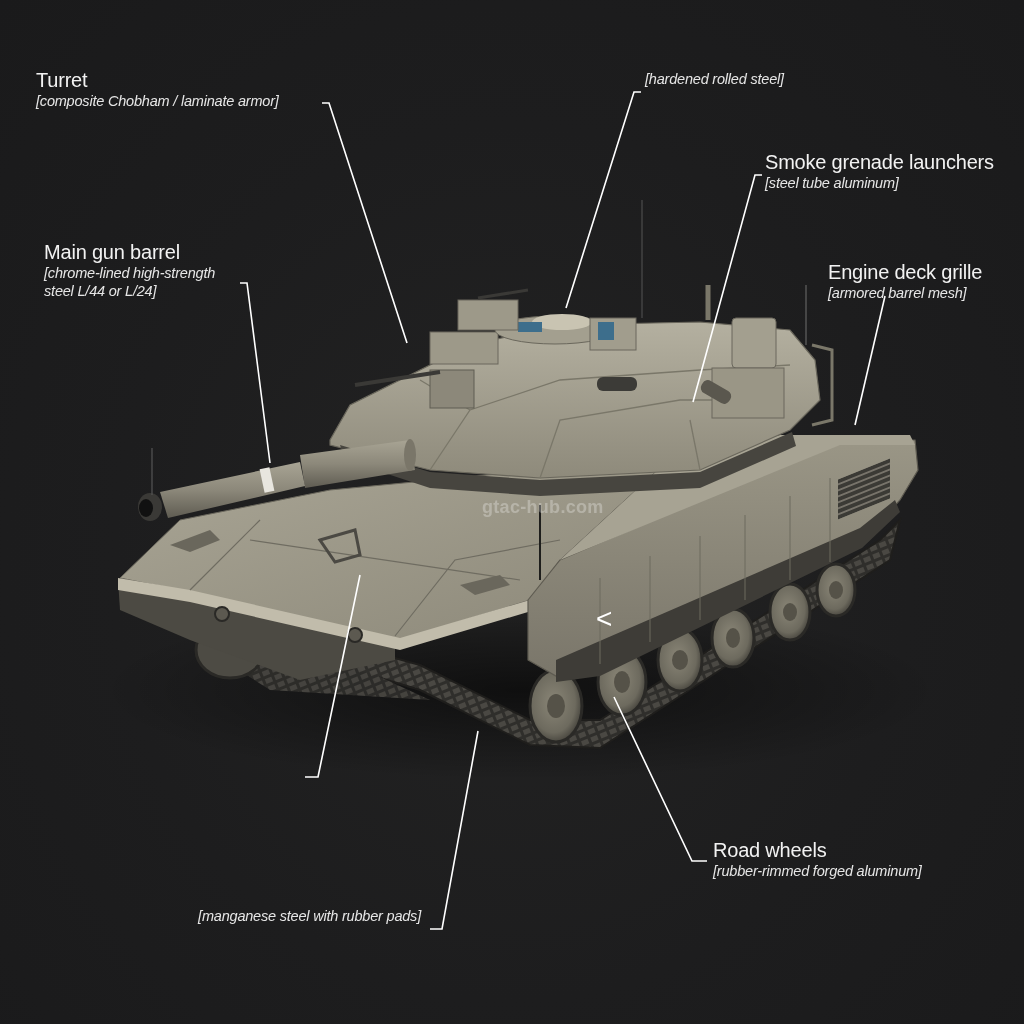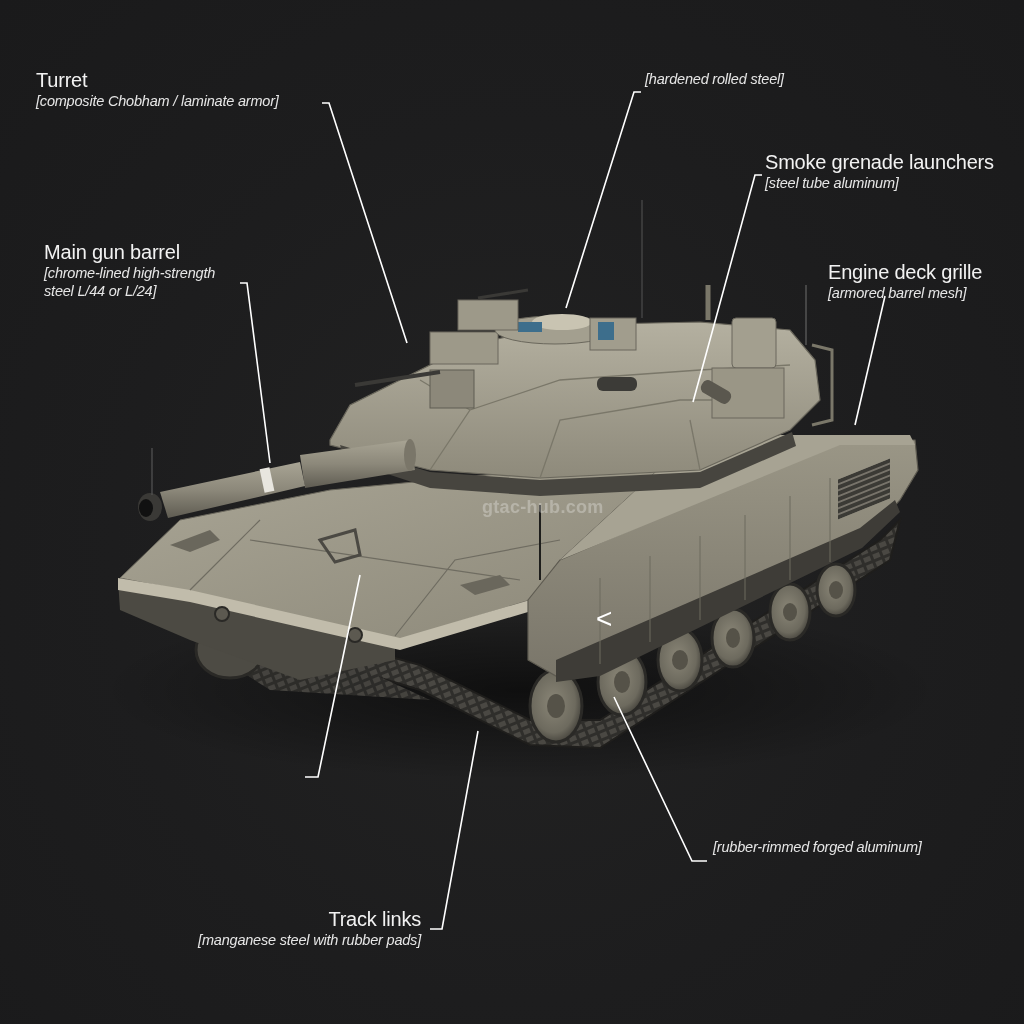--- a/index.html
+++ b/index.html
@@ -226,19 +226,19 @@
 
 <div class="label" style="left:828px; top:260px;">
   <span class="title">Engine deck grille</span>
   <span class="sub">[armored barrel mesh]</span>
 </div>
 
 <div class="label" style="left:37px; top:758px;">
 </div>
 
 <div class="label" style="left:713px; top:838px;">
+  <span class="title">Road wheels</span>
   <span class="sub">[rubber-rimmed forged aluminum]</span>
 </div>
 
 <div class="label right" style="right:603px; top:907px;">
-  <span class="title">Track links</span>
   <span class="sub">[manganese steel with rubber pads]</span>
 </div>
 
 </body></html>

